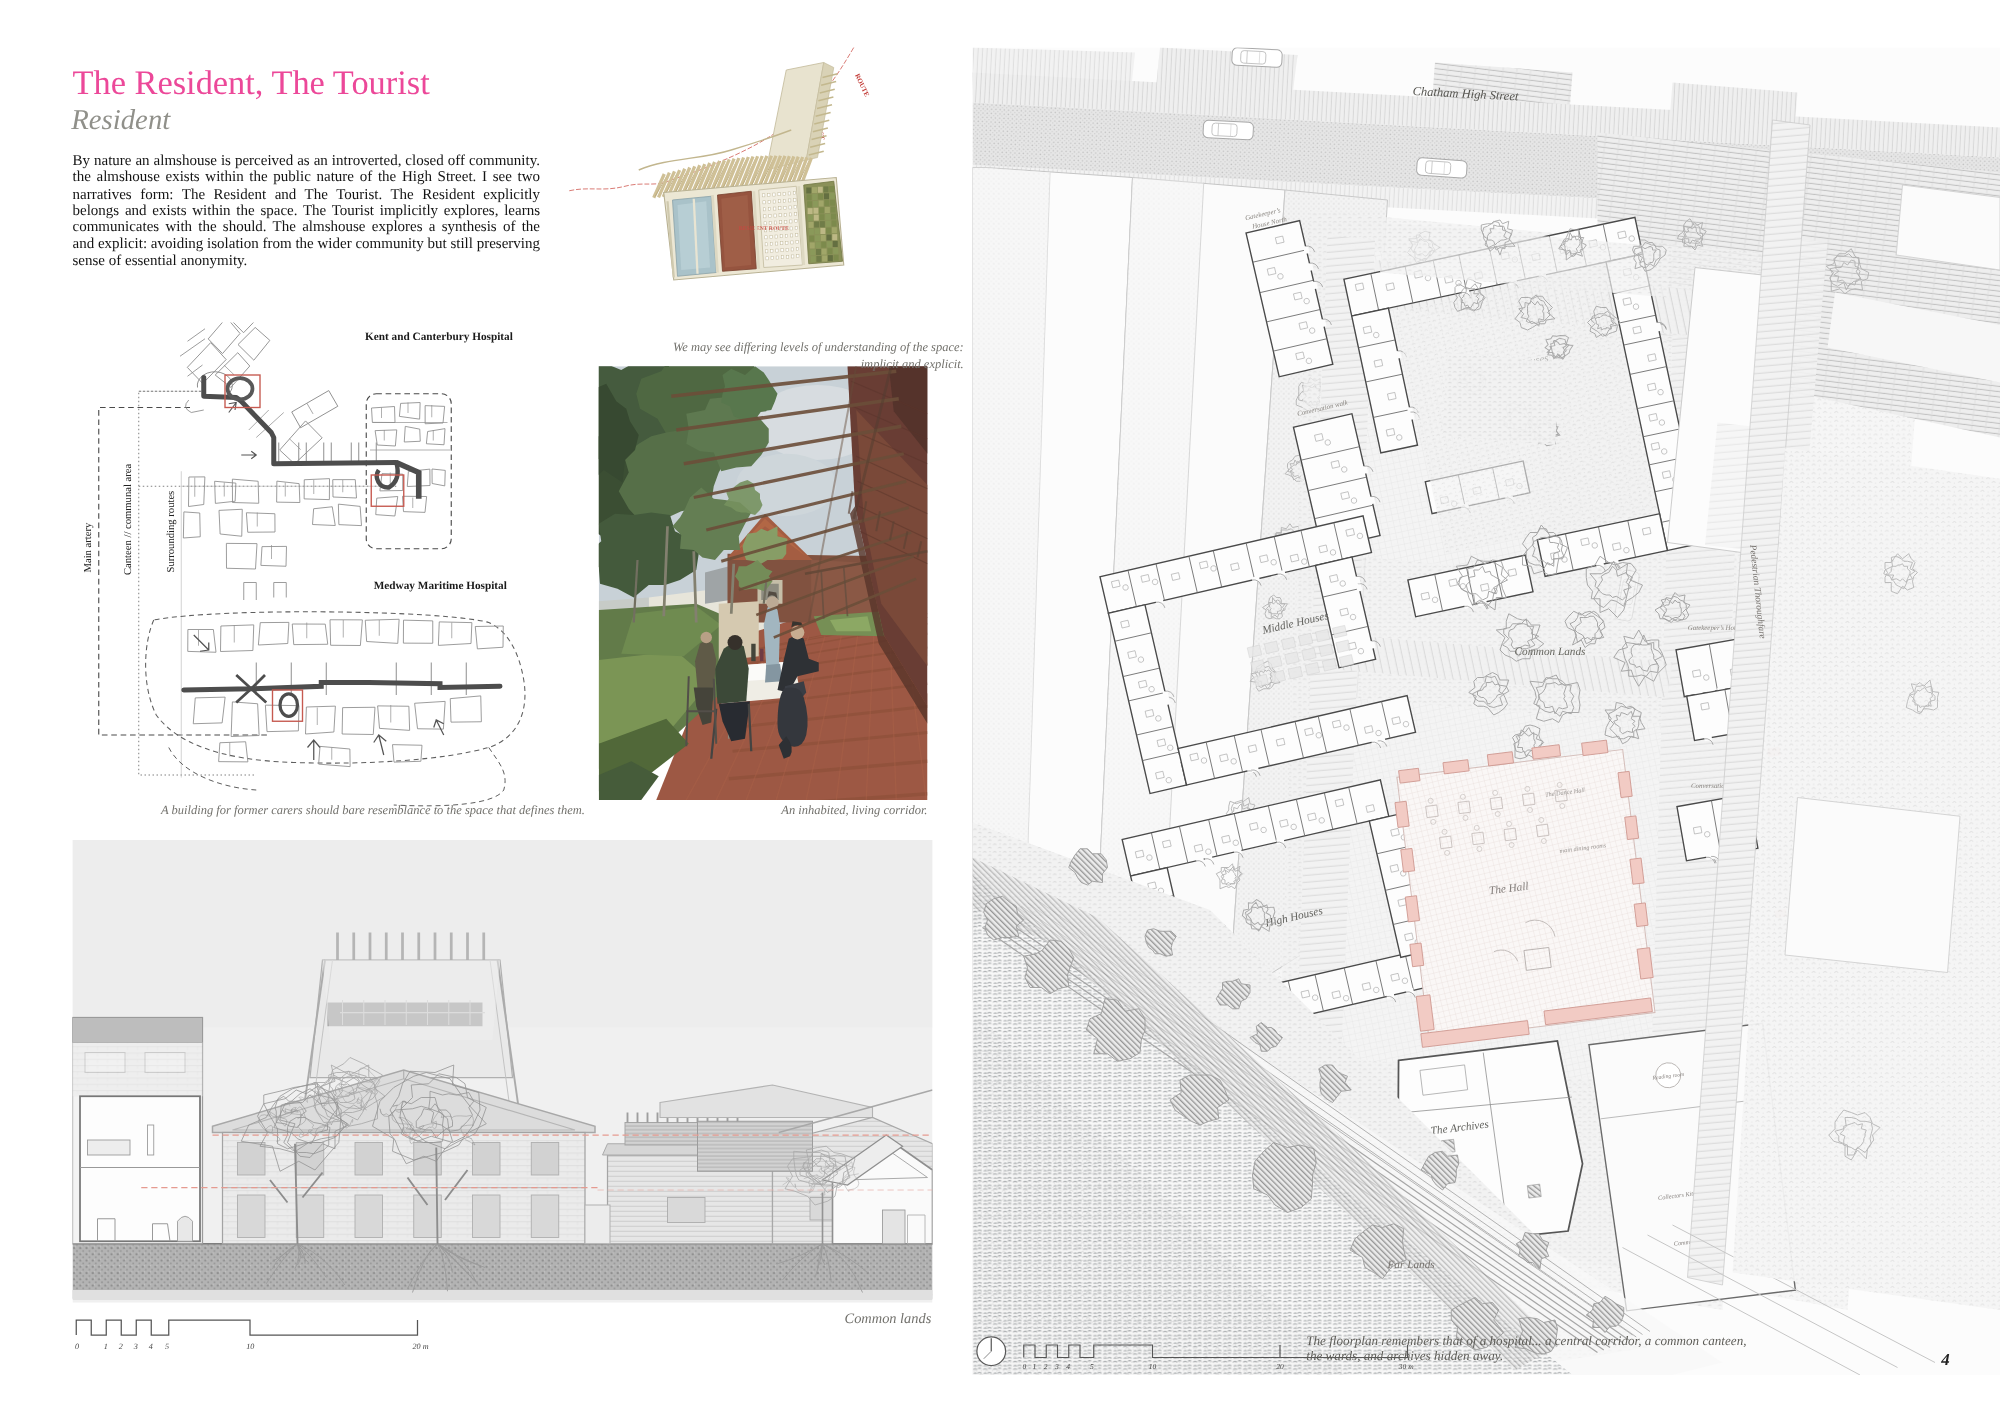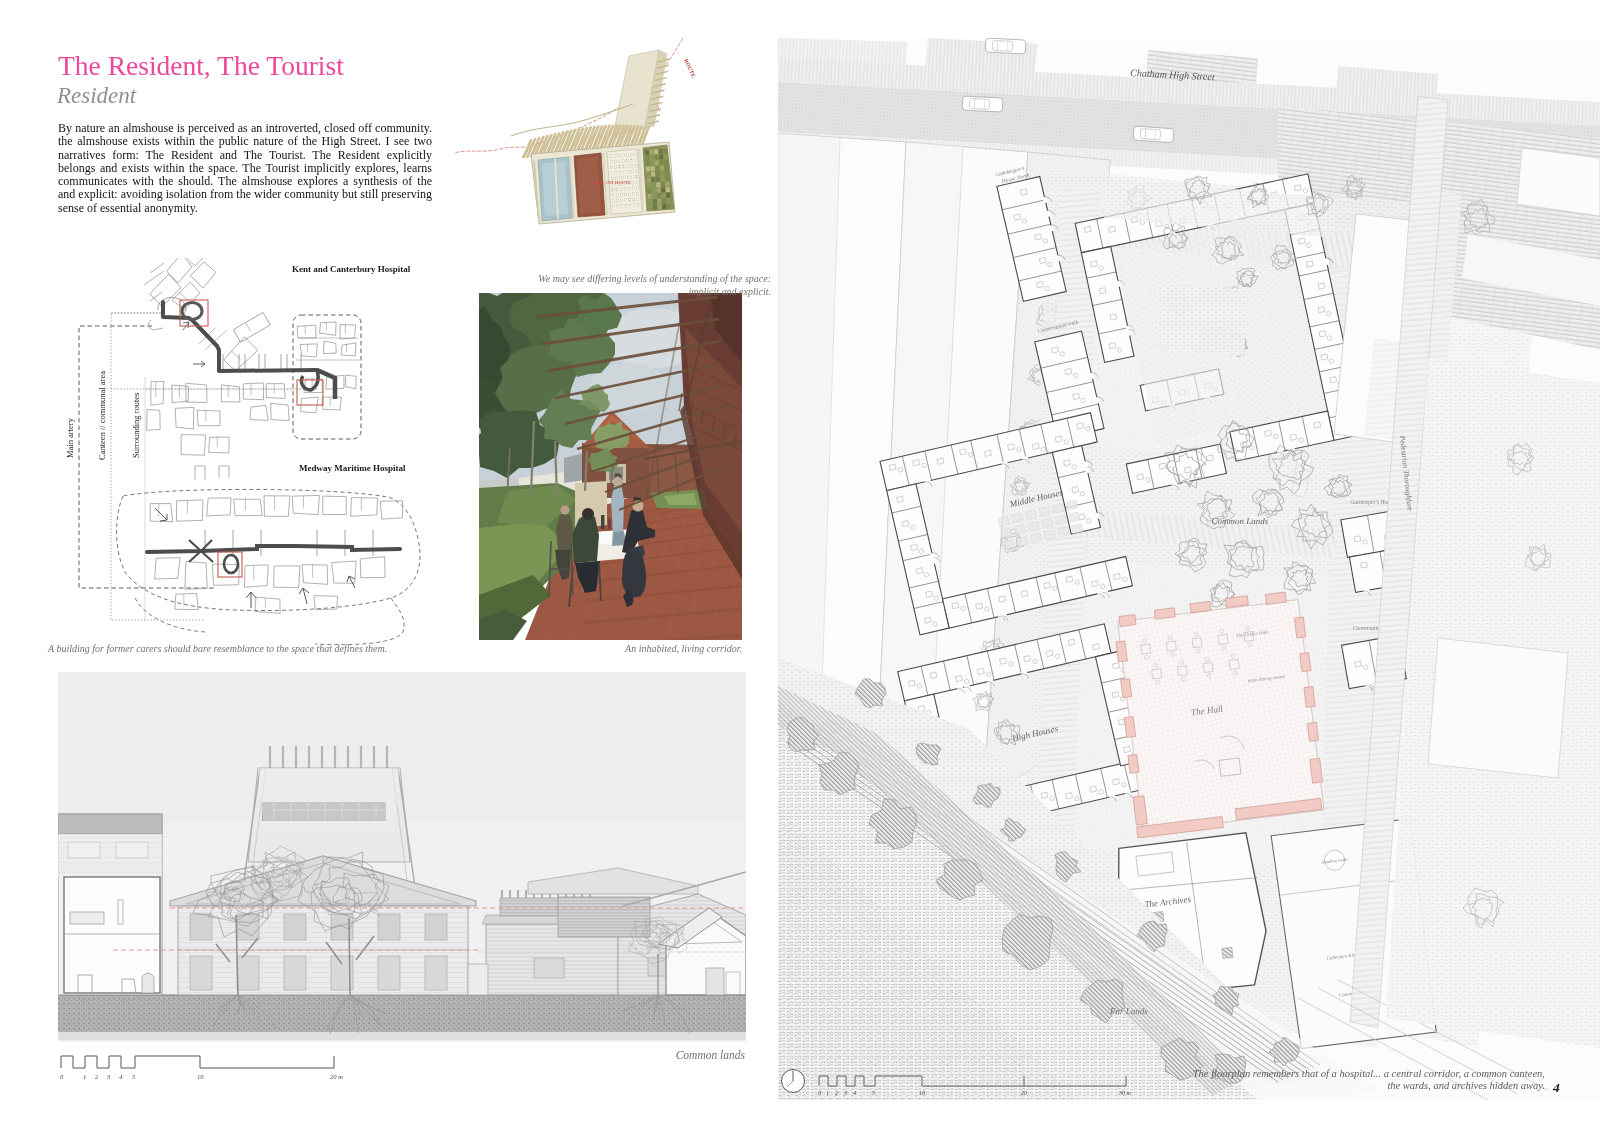--- a/index.html
+++ b/index.html
@@ -22,27 +22,27 @@
 <div class="jl">the almshouse exists within the public nature of the High Street. I see two distinct</div>
 <div class="jl">narratives form: The Resident and The Tourist. The Resident explicitly understands,</div>
 <div class="jl">belongs and exists within the space. The Tourist implicitly explores, learns and</div>
 <div class="jl">communicates with the should. The almshouse explores a synthesis of the public</div>
 <div class="jl">and explicit: avoiding isolation from the wider community but still preserving a</div>
 <div>sense of essential anonymity.</div>
 </div>
 
 <div class="abs cap" style="left:471px;top:236px;width:300px;text-align:right;line-height:12.5px;margin-top:37px;">We may see differing levels of understanding of the space:<br>implicit and explicit.</div>
 
-<div class="abs cap" style="left:48px;top:643px;width:420px;text-align:left;">A building for former carers should bare resemblance to the space that defines them.</div>
+<div class="abs cap" style="left:48px;top:643px;width:420px;text-align:right;">A building for former carers should bare resemblance to the space that defines them.</div>
 
 <div class="abs cap" style="left:442px;top:643px;width:300px;text-align:right;">An inhabited, living corridor.</div>
 
 <div class="abs cap" style="left:545px;top:1049px;width:200px;text-align:right;font-size:11.5px;">Common lands</div>
 
-<div class="abs cap" style="left:1045px;top:1068px;width:500px;text-align:right;font-size:10.5px;line-height:11.6px;color:#5e5d58;">The floorplan remembers that of a hospital... a central corridor, a common canteen,<br>the wards, and archives hidden away.</div>
+<div class="abs cap" style="left:1045px;top:1068px;width:500px;text-align:left;font-size:10.5px;line-height:11.6px;color:#5e5d58;">The floorplan remembers that of a hospital... a central corridor, a common canteen,<br>the wards, and archives hidden away.</div>
 
 <div class="abs" style="left:1553px;top:1080px;font-size:13.5px;font-style:italic;font-weight:bold;color:#222;">4</div>
 
 <svg class="abs" style="left:455px;top:32px;" width="300" height="205" viewBox="0 0 300 205">
 
 <path d="M-5,122 C15,116 25,122 45,117 C60,113 70,118 82,112 L105,104 C140,90 160,80 185,60 C205,44 215,28 228,6" fill="none" stroke="#d05a52" stroke-width="0.8" stroke-dasharray="4,1.5" opacity="0.8"></path>
 <text x="229" y="28" transform="rotate(65 229 28)" font-size="5.5" fill="#c23a35" font-weight="bold">ROUTE</text>
 <text x="196" y="56" transform="rotate(78 196 56)" font-size="5.5" fill="#c23a35" font-weight="bold">TOURIST</text>
 
 <polygon points="158,104 190,96 204,18 174,24" fill="#e8e3cf" stroke="#c6be9f" stroke-width="0.7"></polygon>

